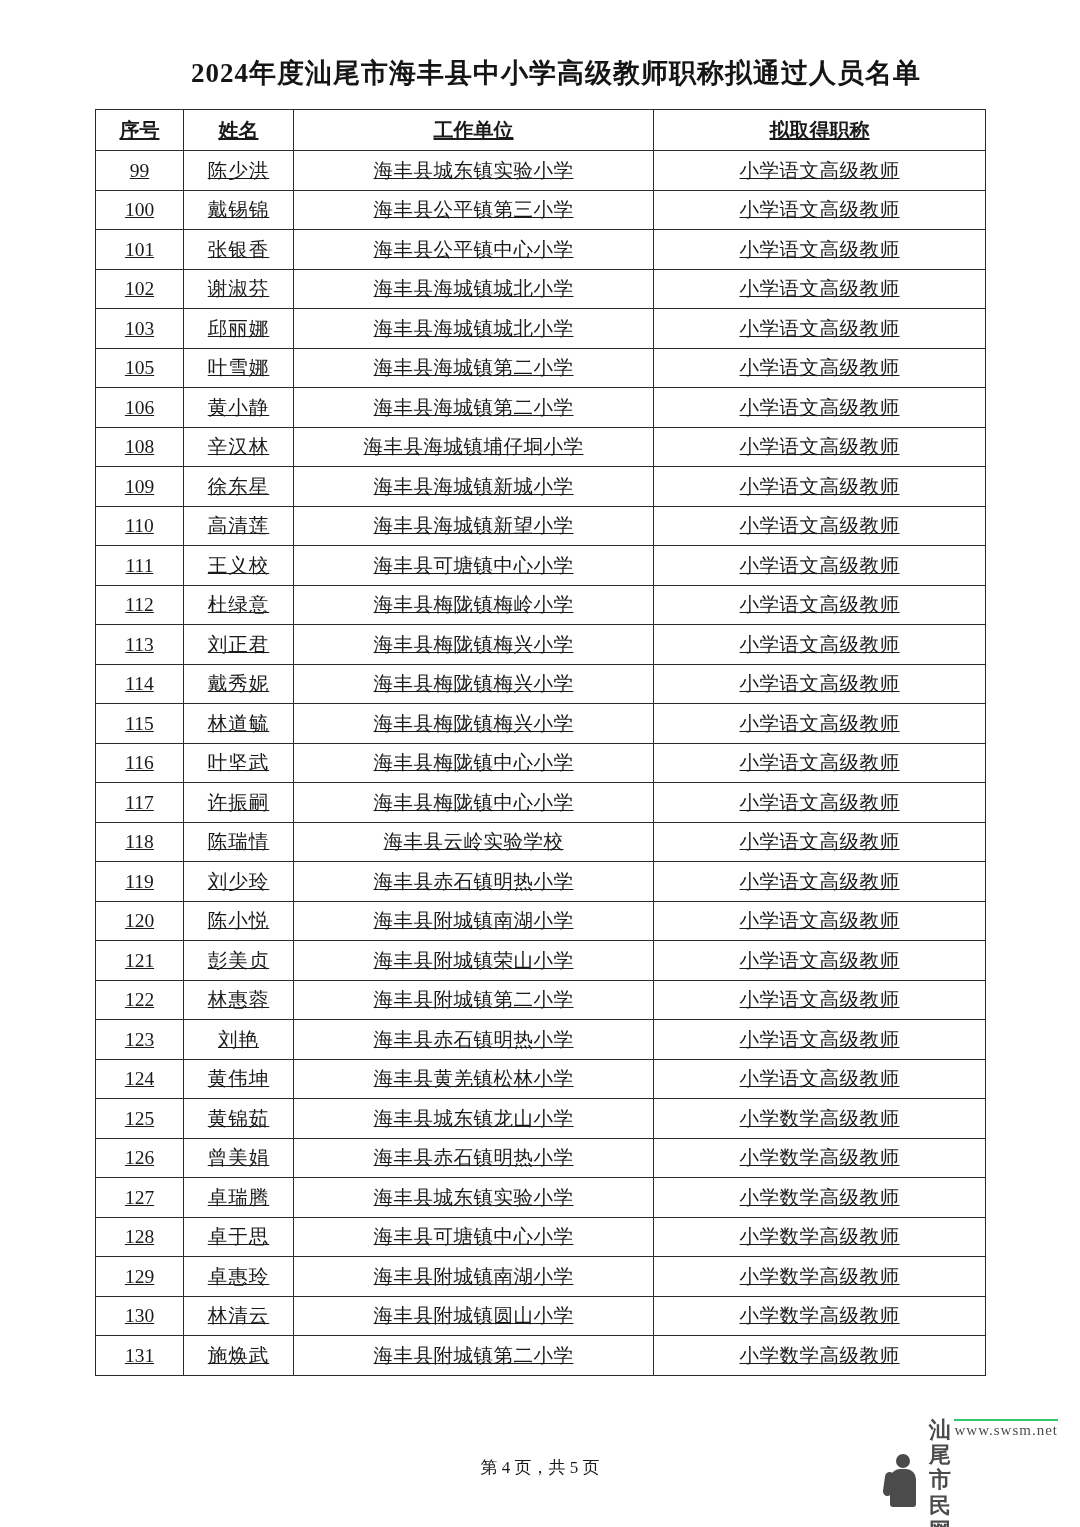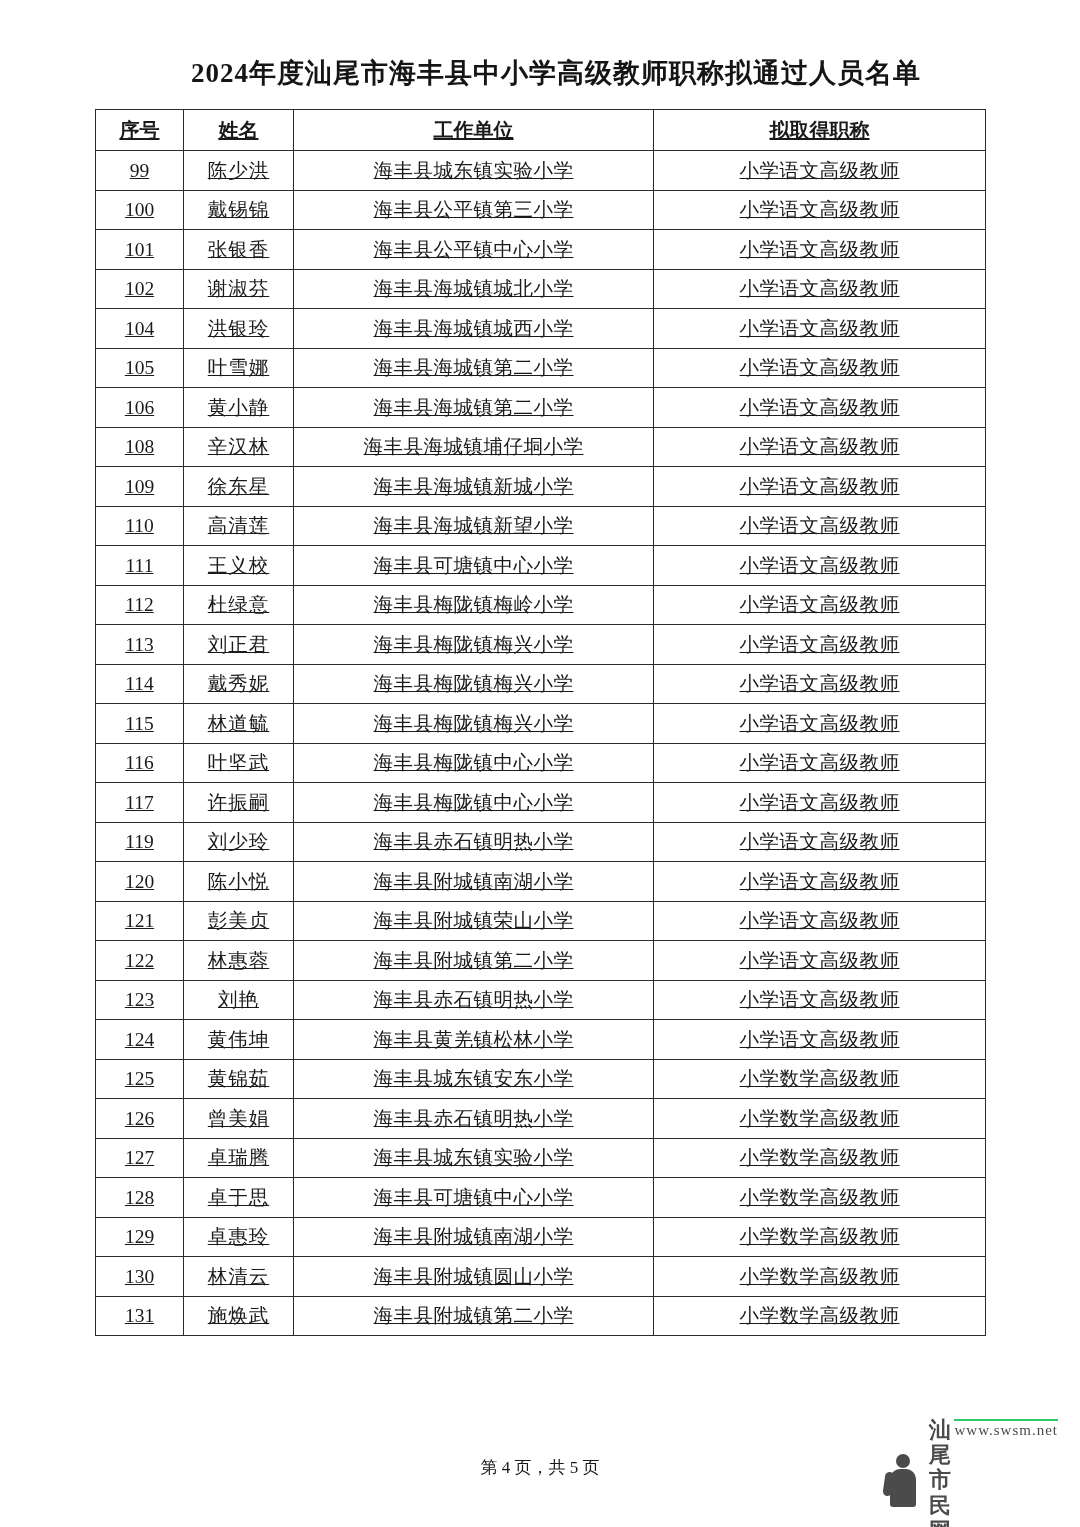--- a/index.html
+++ b/index.html
@@ -185,23 +185,23 @@
             <td class="unit">海丰县公平镇中心小学</td>
             <td class="title">小学语文高级教师</td>
           </tr>
           <tr>
             <td class="idx">102</td>
             <td class="name">谢淑芬</td>
             <td class="unit">海丰县海城镇城北小学</td>
             <td class="title">小学语文高级教师</td>
           </tr>
           <tr>
-            <td class="idx">104</td>
-            <td class="name">洪银玲</td>
-            <td class="unit">海丰县海城镇城西小学</td>
+            <td class="idx">103</td>
+            <td class="name">邱丽娜</td>
+            <td class="unit">海丰县海城镇城北小学</td>
             <td class="title">小学语文高级教师</td>
           </tr>
           <tr>
             <td class="idx">105</td>
             <td class="name">叶雪娜</td>
             <td class="unit">海丰县海城镇第二小学</td>
             <td class="title">小学语文高级教师</td>
           </tr>
           <tr>
             <td class="idx">106</td>
@@ -263,20 +263,26 @@
             <td class="unit">海丰县梅陇镇中心小学</td>
             <td class="title">小学语文高级教师</td>
           </tr>
           <tr>
             <td class="idx">117</td>
             <td class="name">许振嗣</td>
             <td class="unit">海丰县梅陇镇中心小学</td>
             <td class="title">小学语文高级教师</td>
           </tr>
           <tr>
+            <td class="idx">118</td>
+            <td class="name">陈瑞情</td>
+            <td class="unit">海丰县云岭实验学校</td>
+            <td class="title">小学语文高级教师</td>
+          </tr>
+          <tr>
             <td class="idx">119</td>
             <td class="name">刘少玲</td>
             <td class="unit">海丰县赤石镇明热小学</td>
             <td class="title">小学语文高级教师</td>
           </tr>
           <tr>
             <td class="idx">120</td>
             <td class="name">陈小悦</td>
             <td class="unit">海丰县附城镇南湖小学</td>
             <td class="title">小学语文高级教师</td>
@@ -301,21 +307,21 @@
           </tr>
           <tr>
             <td class="idx">124</td>
             <td class="name">黄伟坤</td>
             <td class="unit">海丰县黄羌镇松林小学</td>
             <td class="title">小学语文高级教师</td>
           </tr>
           <tr>
             <td class="idx">125</td>
             <td class="name">黄锦茹</td>
-            <td class="unit">海丰县城东镇安东小学</td>
+            <td class="unit">海丰县城东镇龙山小学</td>
             <td class="title">小学数学高级教师</td>
           </tr>
           <tr>
             <td class="idx">126</td>
             <td class="name">曾美娟</td>
             <td class="unit">海丰县赤石镇明热小学</td>
             <td class="title">小学数学高级教师</td>
           </tr>
           <tr>
             <td class="idx">127</td>

